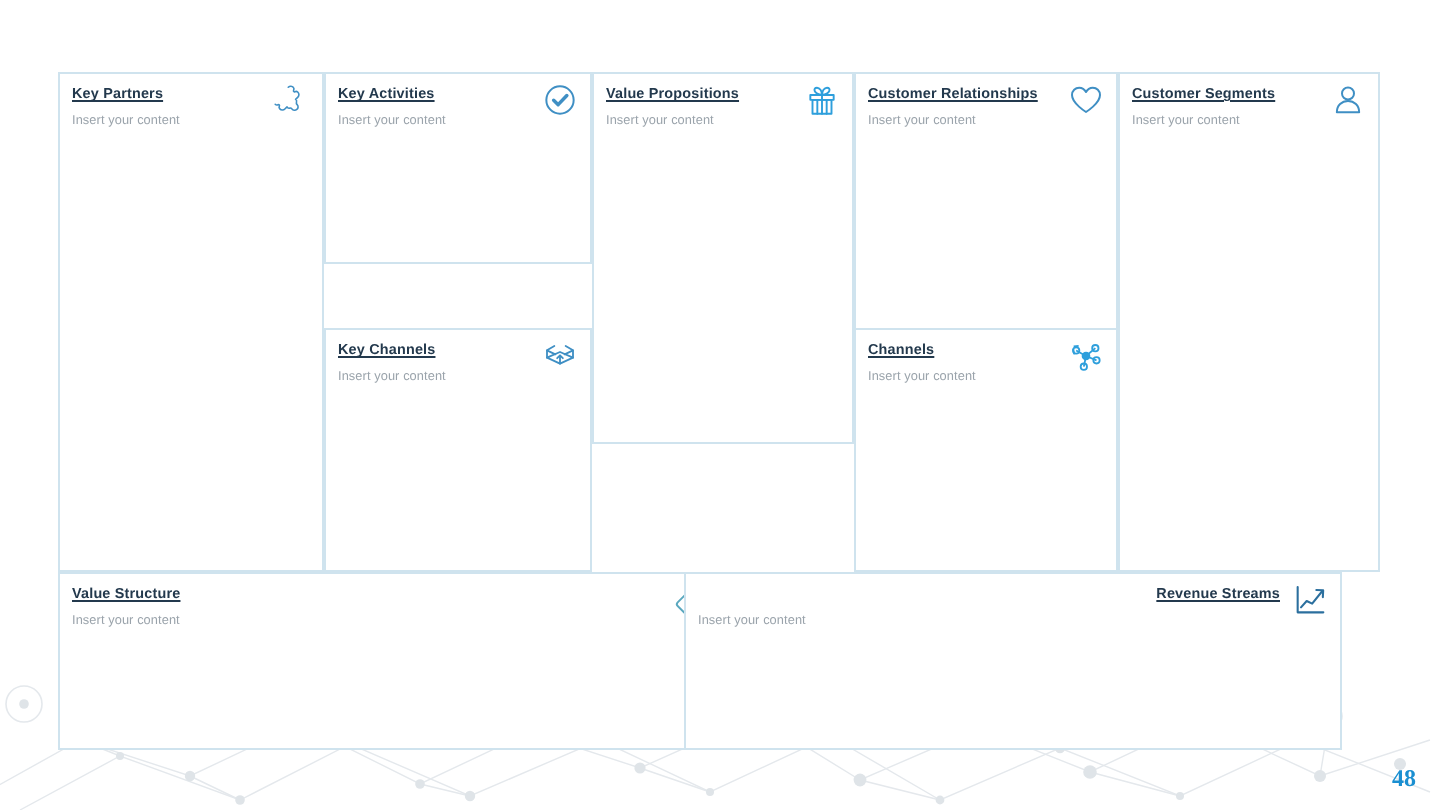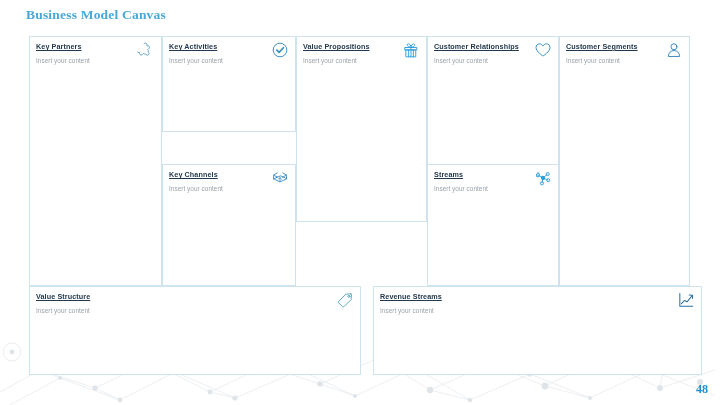--- a/index.html
+++ b/index.html
@@ -144,21 +144,20 @@
     </g>
     <g fill="#dfe4e8">
       <circle cx="45" cy="40" r="2.2"></circle>
         <circle cx="260" cy="38" r="1.8"></circle>
       <circle cx="495" cy="36" r="2.0"></circle>
         <circle cx="665" cy="58" r="1.8"></circle>
       <circle cx="12" cy="52" r="2.4"></circle>
     </g>
   </svg>
 
-  <div id="page-title">Business Model Canvas</div>
 
   <div id="canvas-frame">
 
     <div class="cell" style="left:0px; top:0px; width:133px; height:250px;">
       <div class="cell-head">Key Partners</div>
       <div class="cell-sub">Insert your content</div>
       <svg class="cell-icon" viewBox="0 0 24 24">
         <path d="M8.2 4.3c1.0-1.0 2.6-0.9 3.4 0.2 0.4 0.5 0.4 1.2 0.1 1.8-0.3 0.6 0.3 1.2 0.9 0.9 0.6-0.3 1.3-0.2 1.8 0.2 1.0 0.9 1.0 2.4 0.1 3.3l-1.5 1.5c0.5 0.3 0.8 0.9 0.6 1.5-0.2 0.7-0.1 1.4 0.4 1.9 0.9 0.9 0.8 2.4-0.2 3.2-1.0 0.8-2.5 0.6-3.2-0.4-0.4-0.5-0.9-0.7-1.5-0.5-0.7 0.2-1.4-0.2-1.7-0.8l-1.4 1.4c-0.9 0.9-2.4 0.9-3.3-0.1-0.5-0.5-0.6-1.2-0.3-1.8 0.3-0.6-0.3-1.2-0.9-0.9-0.6 0.3-1.3 0.2-1.8-0.3" transform="translate(2.2,0.4) scale(0.92)" fill="none" stroke="#3f8fc4" stroke-width="1.05" stroke-linecap="round" stroke-linejoin="round"></path>
       </svg>
     </div>
@@ -205,21 +204,21 @@
 
     <div class="cell" style="left:398px; top:0px; width:132px; height:140px;">
       <div class="cell-head">Customer Relationships</div>
       <div class="cell-sub">Insert your content</div>
       <svg class="cell-icon" viewBox="0 0 24 24">
         <path d="M12 19.2 C12 19.2 3.6 14.0 3.6 9.0 C3.6 6.4 5.6 4.6 7.9 4.6 C9.7 4.6 11.2 5.7 12 7.2 C12.8 5.7 14.3 4.6 16.1 4.6 C18.4 4.6 20.4 6.4 20.4 9.0 C20.4 14.0 12 19.2 12 19.2 Z" fill="none" stroke="#3f8fc4" stroke-width="1.2" stroke-linejoin="round"></path>
       </svg>
     </div>
 
     <div class="cell" style="left:398px; top:128px; width:132px; height:122px;">
-      <div class="cell-head">Streams</div>
+      <div class="cell-head">Channels</div>
       <div class="cell-sub">Insert your content</div>
       <svg class="cell-icon" viewBox="0 0 24 24">
         <g stroke="#2e9fdc" stroke-width="1.1" fill="none">
           <path d="M12 12 L6.1 8.7 M12 12 L17.6 7.3 M12 12 L18.3 14.6 M12 12 L10.7 18.4"></path>
           <circle cx="12" cy="12" r="2.6" fill="#2e9fdc" stroke="none"></circle>
           <circle cx="6.1" cy="8.7" r="1.9"></circle>
           <circle cx="17.6" cy="7.3" r="1.9"></circle>
           <circle cx="18.3" cy="14.6" r="1.9"></circle>
           <circle cx="10.7" cy="18.4" r="1.9"></circle>
           <path d="M4.6 6.3 L7.6 5.9 M5.0 11.0 L4.3 7.7"></path>
@@ -242,21 +241,21 @@
       <div class="cell-head">Value Structure</div>
       <div class="cell-sub">Insert your content</div>
       <svg class="cell-icon" viewBox="0 0 24 24">
         <g fill="none" stroke="#5aa8bf" stroke-width="1.15" stroke-linejoin="round" stroke-linecap="round">
           <path d="M19.0 4.6 L13.0 5.0 L4.6 13.4 C4.0 14.0 4.0 15.0 4.6 15.6 L8.8 19.8 C9.4 20.4 10.4 20.4 11.0 19.8 L19.4 11.4 L19.8 5.4 C19.8 4.9 19.5 4.6 19.0 4.6 Z"></path>
           <circle cx="16.6" cy="7.6" r="1.25"></circle>
         </g>
       </svg>
     </div>
 
-    <div class="cell" style="left:344px; top:250px; width:329px; height:89px;">
+    <div class="cell" style="left:313px; top:250px; width:329px; height:89px;text-align:right;">
       <div class="cell-head">Revenue Streams</div>
       <div class="cell-sub">Insert your content</div>
       <svg class="cell-icon" viewBox="0 0 24 24">
         <g fill="none" stroke="#2b6f9e" stroke-width="1.25" stroke-linecap="round" stroke-linejoin="round">
           <path d="M4.6 4.2 L4.6 19.4 L20.0 19.4"></path>
           <path d="M6.6 16.4 L10.0 12.6 L13.3 14.2 L19.4 6.6"></path>
           <path d="M15.8 6.0 L19.9 6.2 L19.7 10.3"></path>
         </g>
       </svg>
     </div>

